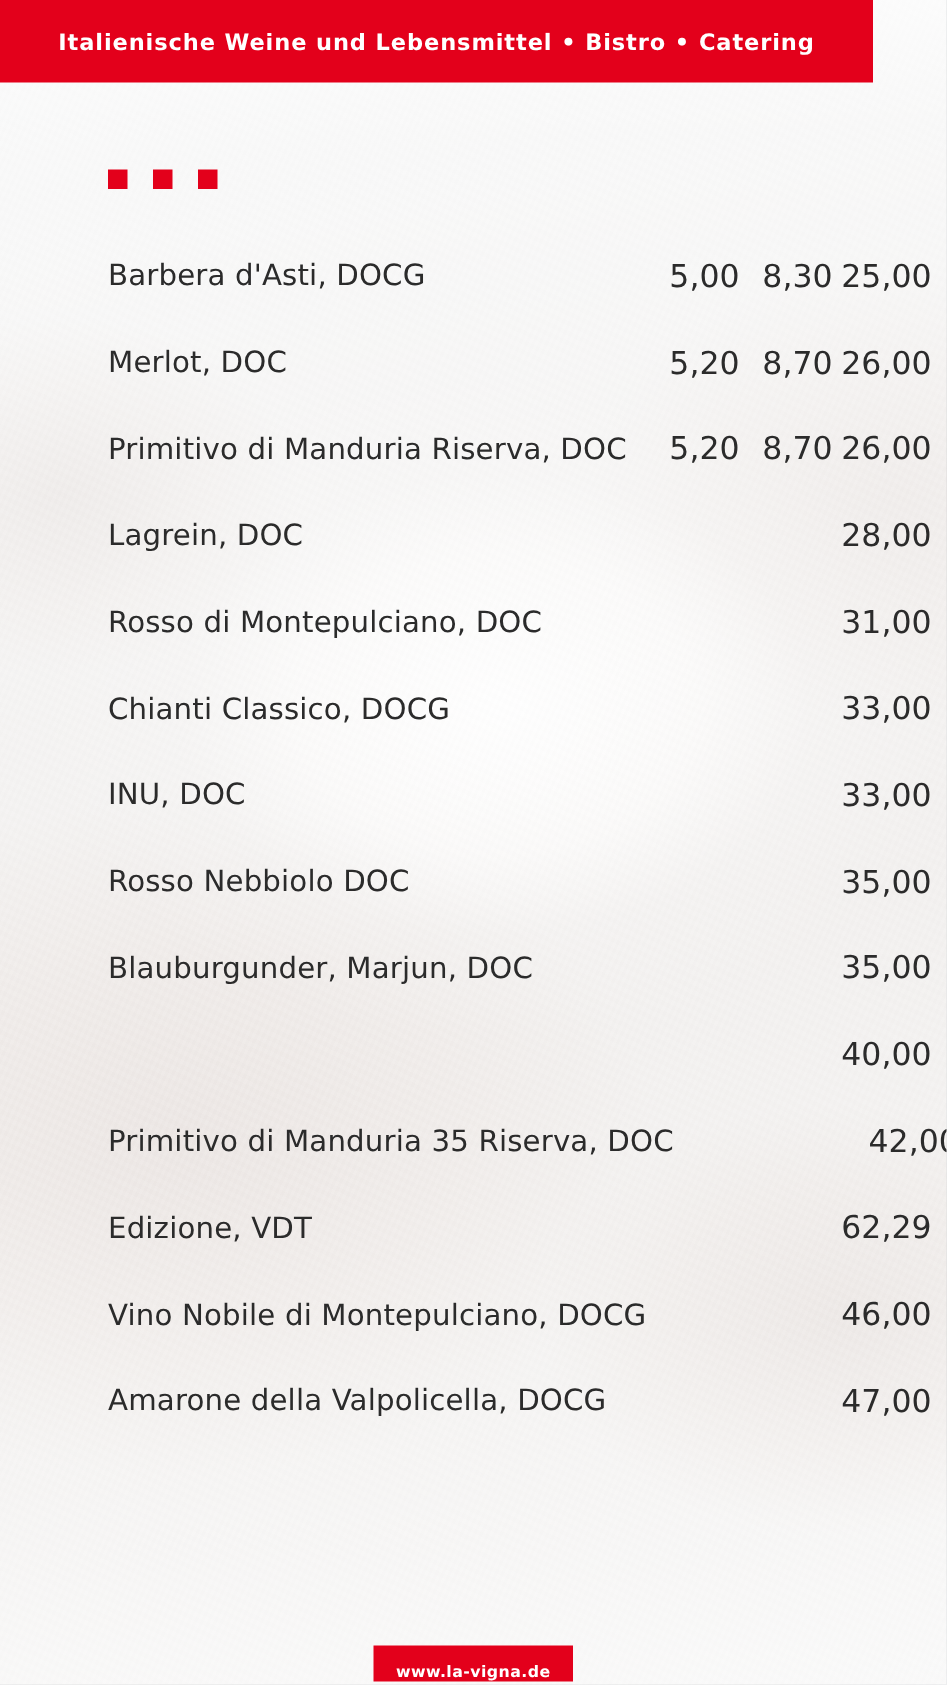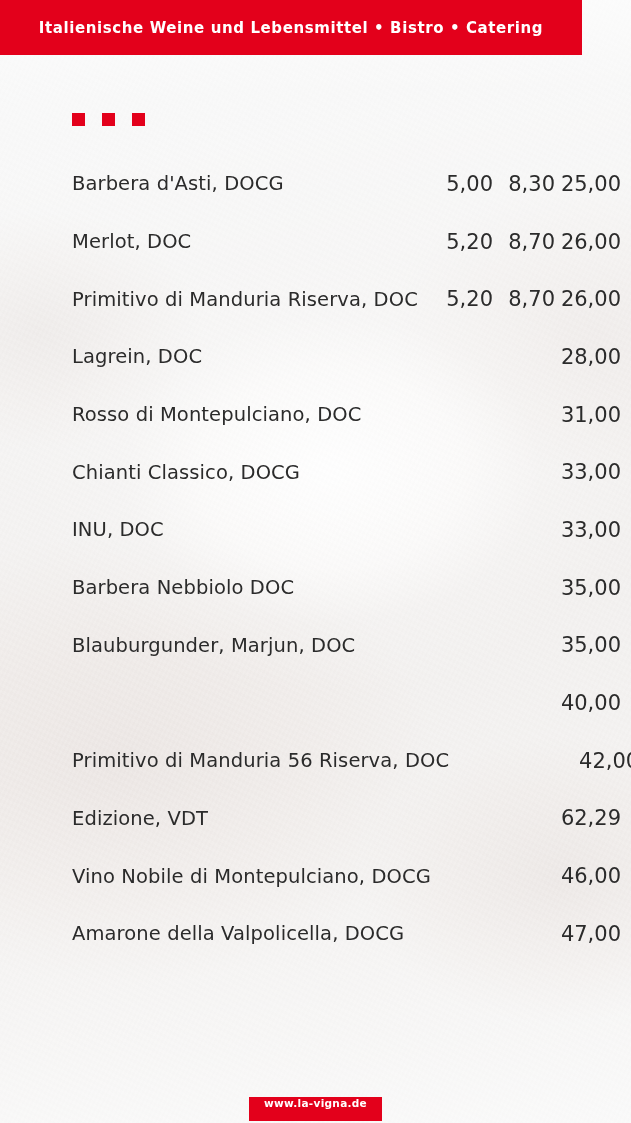--- a/index.html
+++ b/index.html
@@ -143,21 +143,21 @@
   }
   .footer-badge {
     position: absolute;
     left: 249px;
     top: 1097px;
     width: 133px;
     height: 24px;
     background: #e3001b;
     z-index: 31;
     display: flex;
-    align-items: flex-start;
+    align-items: flex-end;
     justify-content: center;
   }
   .footer-badge span {
     color: #ffffff;
     font-family: "DejaVu Sans", sans-serif;
     font-size: 10.5px;
     font-weight: bold;
     letter-spacing: 0.3px;
   }
 </style>
@@ -232,21 +232,21 @@
 
     <div class="wine-row">
       <span class="wine-name">INU, DOC</span>
       <span class="spacer"></span>
       <span class="price glass1"></span>
       <span class="price glass2"></span>
       <span class="price bottle">33,00</span>
     </div>
 
     <div class="wine-row">
-      <span class="wine-name">Barbera Nebbiolo DOC</span>
+      <span class="wine-name">Rosso Nebbiolo DOC</span>
       <span class="spacer"></span>
       <span class="price glass1"></span>
       <span class="price glass2"></span>
       <span class="price bottle">35,00</span>
     </div>
 
     <div class="wine-row">
       <span class="wine-name">Blauburgunder, Marjun, DOC</span>
       <span class="spacer"></span>
       <span class="price glass1"></span>
@@ -255,21 +255,21 @@
     </div>
 
     <div class="wine-row">
       <span class="spacer"></span>
       <span class="price glass1"></span>
       <span class="price glass2"></span>
       <span class="price bottle">40,00</span>
     </div>
 
     <div class="wine-row">
-      <span class="wine-name">Primitivo di Manduria 56 Riserva, DOC</span>
+      <span class="wine-name">Primitivo di Manduria 35 Riserva, DOC</span>
       <span class="spacer"></span>
       <span class="price glass1"></span>
       <span class="price glass2"></span>
       <span class="price bottle">42,00</span>
     </div>
 
     <div class="wine-row">
       <span class="wine-name">Edizione, VDT</span>
       <span class="spacer"></span>
       <span class="price glass1"></span>

